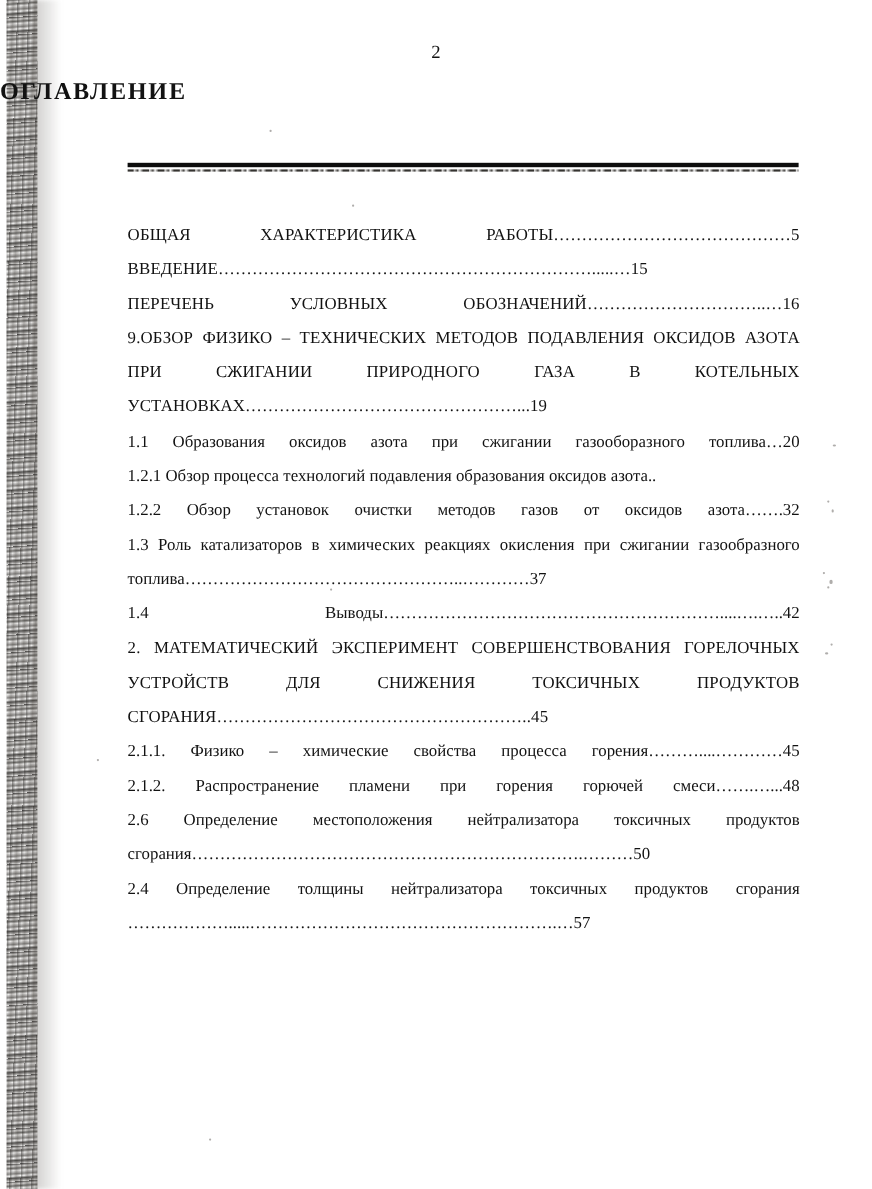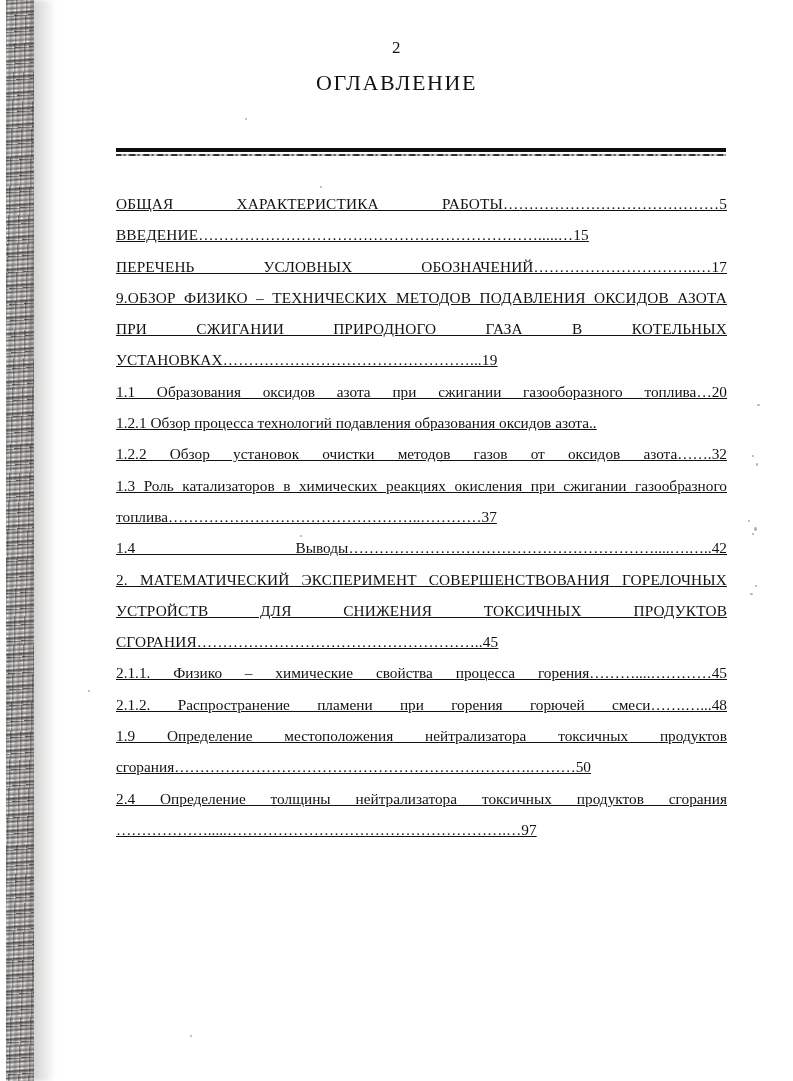--- a/index.html
+++ b/index.html
@@ -78,23 +78,23 @@
     text-align: center;
     font-size: 17px;
     letter-spacing: 0.3px;
   }
 
   .doc-title {
     position: absolute;
     top: 70px;
     left: 0;
     width: 793px;
-    text-align: center;
+    text-align: left;
     font-size: 22px;
-    font-weight: normal;
+    font-weight: bold;
     letter-spacing: 1.6px;
   }
 
   
   .rule-wrap {
     position: absolute;
     left: 116px;
     top: 148px;
     width: 610px;
   }
@@ -116,23 +116,22 @@
         rgba(25,23,20,0.80) 9px,
         rgba(190,188,184,0.22) 11px,
         rgba(35,33,30,0.85) 14px
       );
   }
 
   
   .toc {
     position: absolute;
     left: 116px;
-    top: 188px;
+    top: 198px;
     width: 611px;
-    text-decoration: underline;
   }
 
   .toc-entry {
     font-size: 15.3px;
     line-height: 31.3px;
     margin: 0;
     padding: 0;
     text-align: justify;
     text-justify: inter-word;
     white-space: normal;
@@ -177,27 +176,27 @@
   <div class="doc-title">ОГЛАВЛЕНИЕ</div>
 
   <div class="rule-wrap">
     <div class="rule-thick"></div>
     <div class="rule-thin"></div>
   </div>
 
   <div class="toc">
     <p class="toc-entry upper flush-last">ОБЩАЯ ХАРАКТЕРИСТИКА РАБОТЫ……………………………………5</p>
     <p class="toc-entry upper flush-last">ВВЕДЕНИЕ………………………………………………………….....…15</p>
-    <p class="toc-entry upper flush-last">ПЕРЕЧЕНЬ УСЛОВНЫХ ОБОЗНАЧЕНИЙ…………………………..…17</p>
+    <p class="toc-entry upper flush-last">ПЕРЕЧЕНЬ УСЛОВНЫХ ОБОЗНАЧЕНИЙ…………………………..…16</p>
     <p class="toc-entry upper flush-last">9.ОБЗОР ФИЗИКО – ТЕХНИЧЕСКИХ МЕТОДОВ ПОДАВЛЕНИЯ ОКСИДОВ АЗОТА ПРИ СЖИГАНИИ ПРИРОДНОГО ГАЗА В КОТЕЛЬНЫХ УСТАНОВКАХ…………………………………………...19</p>
     <p class="toc-entry flush-last">1.1  Образования оксидов азота при сжигании газооборазного топлива…20</p>
     <p class="toc-entry last-left">1.2.1 Обзор процесса технологий подавления образования оксидов азота..</p>
     <p class="toc-entry flush-last">1.2.2  Обзор установок очистки методов газов от оксидов азота…….32</p>
     <p class="toc-entry flush-last">1.3  Роль катализаторов в химических реакциях окисления при сжигании газообразного топлива…………………………………………..…………37</p>
     <p class="toc-entry flush-last">1.4 Выводы……………………………………………………....….…..42</p>
     <p class="toc-entry upper flush-last">2. МАТЕМАТИЧЕСКИЙ ЭКСПЕРИМЕНТ СОВЕРШЕНСТВОВАНИЯ ГОРЕЛОЧНЫХ УСТРОЙСТВ ДЛЯ СНИЖЕНИЯ ТОКСИЧНЫХ ПРОДУКТОВ СГОРАНИЯ………………………………………………..45</p>
     <p class="toc-entry flush-last">2.1.1. Физико – химические свойства процесса горения………....…………45</p>
     <p class="toc-entry flush-last">2.1.2. Распространение пламени при  горения  горючей смеси…….…...48</p>
-    <p class="toc-entry flush-last">1.9  Определение местоположения  нейтрализатора токсичных продуктов сгорания…………………………………………………………….………50</p>
-    <p class="toc-entry flush-last">2.4 Определение толщины нейтрализатора токсичных продуктов сгорания ……………….....……………………………………………….…97</p>
+    <p class="toc-entry flush-last">2.6  Определение местоположения  нейтрализатора токсичных продуктов сгорания…………………………………………………………….………50</p>
+    <p class="toc-entry flush-last">2.4 Определение толщины нейтрализатора токсичных продуктов сгорания ……………….....……………………………………………….…57</p>
   </div>
 
 </div>
 
 </body></html>

